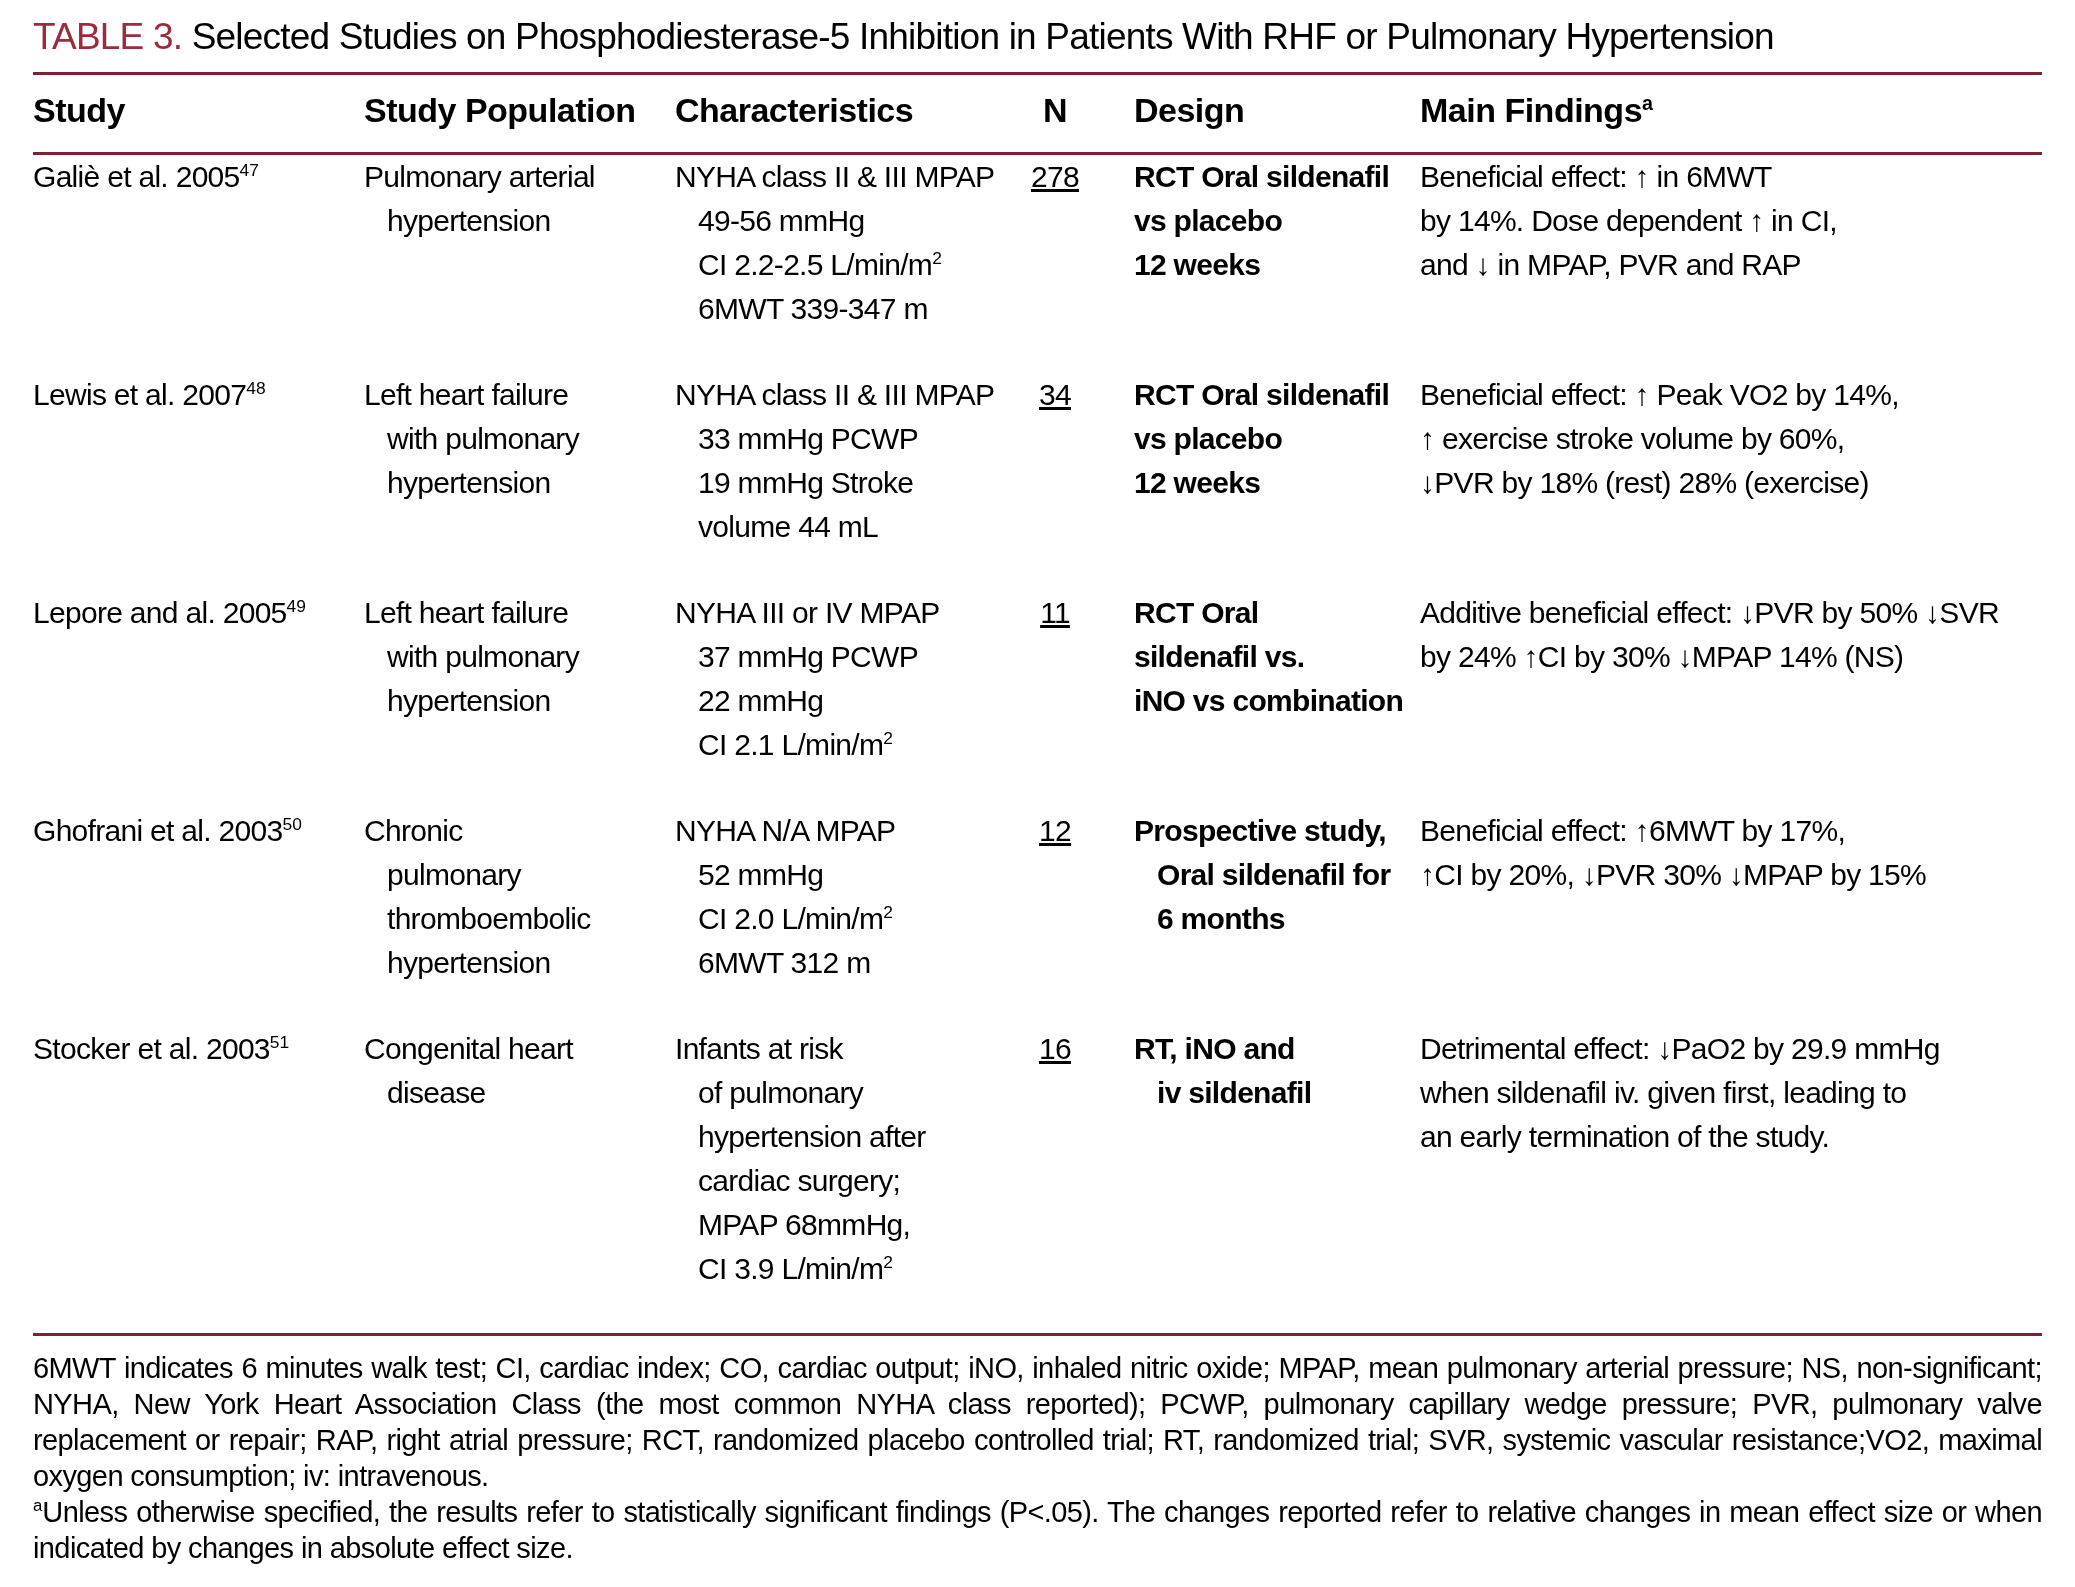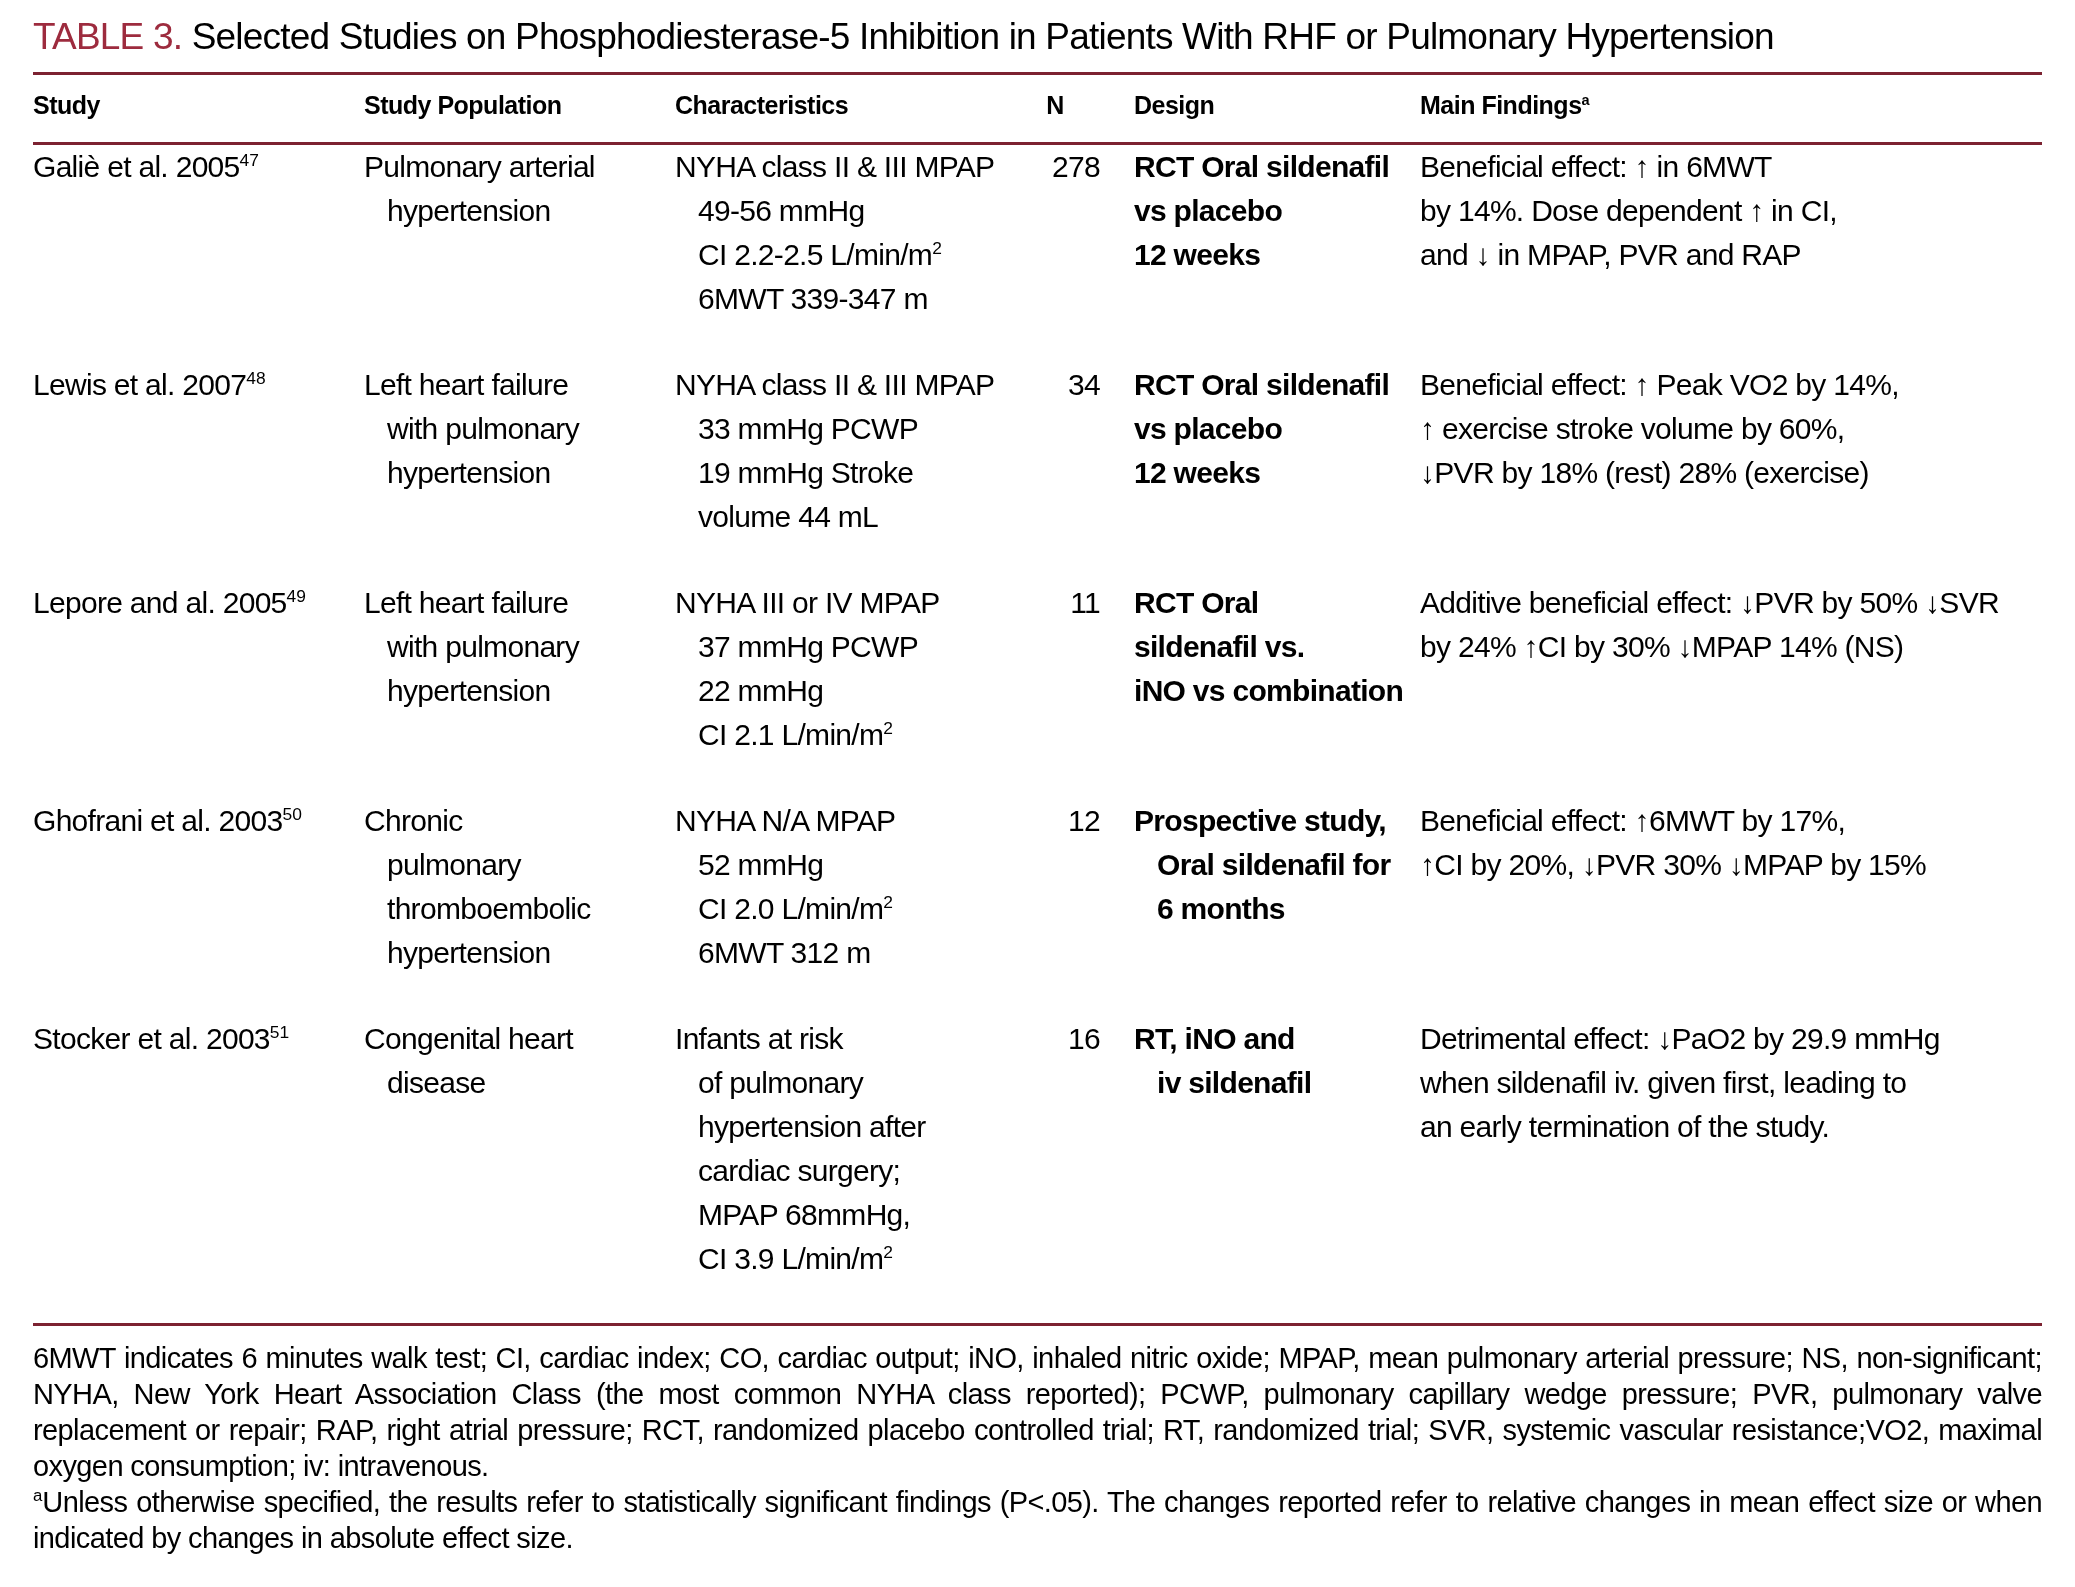--- a/index.html
+++ b/index.html
@@ -27,34 +27,34 @@
   .rule{border:none;border-top:3px solid var(--rule);}
   .rule.thin{border-top-width:3px;}
 
   
   .thead,.trow{
     display:grid;
     grid-template-columns:331px 311px 335px 90px 320px minmax(0,1fr);
   }
   .thead{
     padding:16px 0 22px 0;
-    font-weight:700;font-size:25px;letter-spacing:-0.5px;
+    font-weight:700;font-size:34px;letter-spacing:-0.5px;
   }
   .thead .hcell{white-space:nowrap;}
   .thead .h-n{text-align:center;}
   .thead .h-design{padding-left:34px;}
 
   
   .tbody{}
   .trow{margin-bottom:42px;}
   .cell{font-size:30px;line-height:44px;letter-spacing:-0.7px;}
   .cell .line{white-space:nowrap;}
   .cell .line.ind{padding-left:23px;}
   .c-study{white-space:nowrap;}
-  .c-n{text-align:right;}
+  .c-n{text-align:center;text-decoration:underline;}
   .c-design{padding-left:34px;font-weight:bold;}
   sup{font-size:0.58em;line-height:0;vertical-align:super;letter-spacing:0;}
 
   
   .footnotes{padding-top:14px;}
   .footnotes p{
     font-size:29px;line-height:36px;letter-spacing:-0.6px;
     text-align:justify;
   }
 </style>

